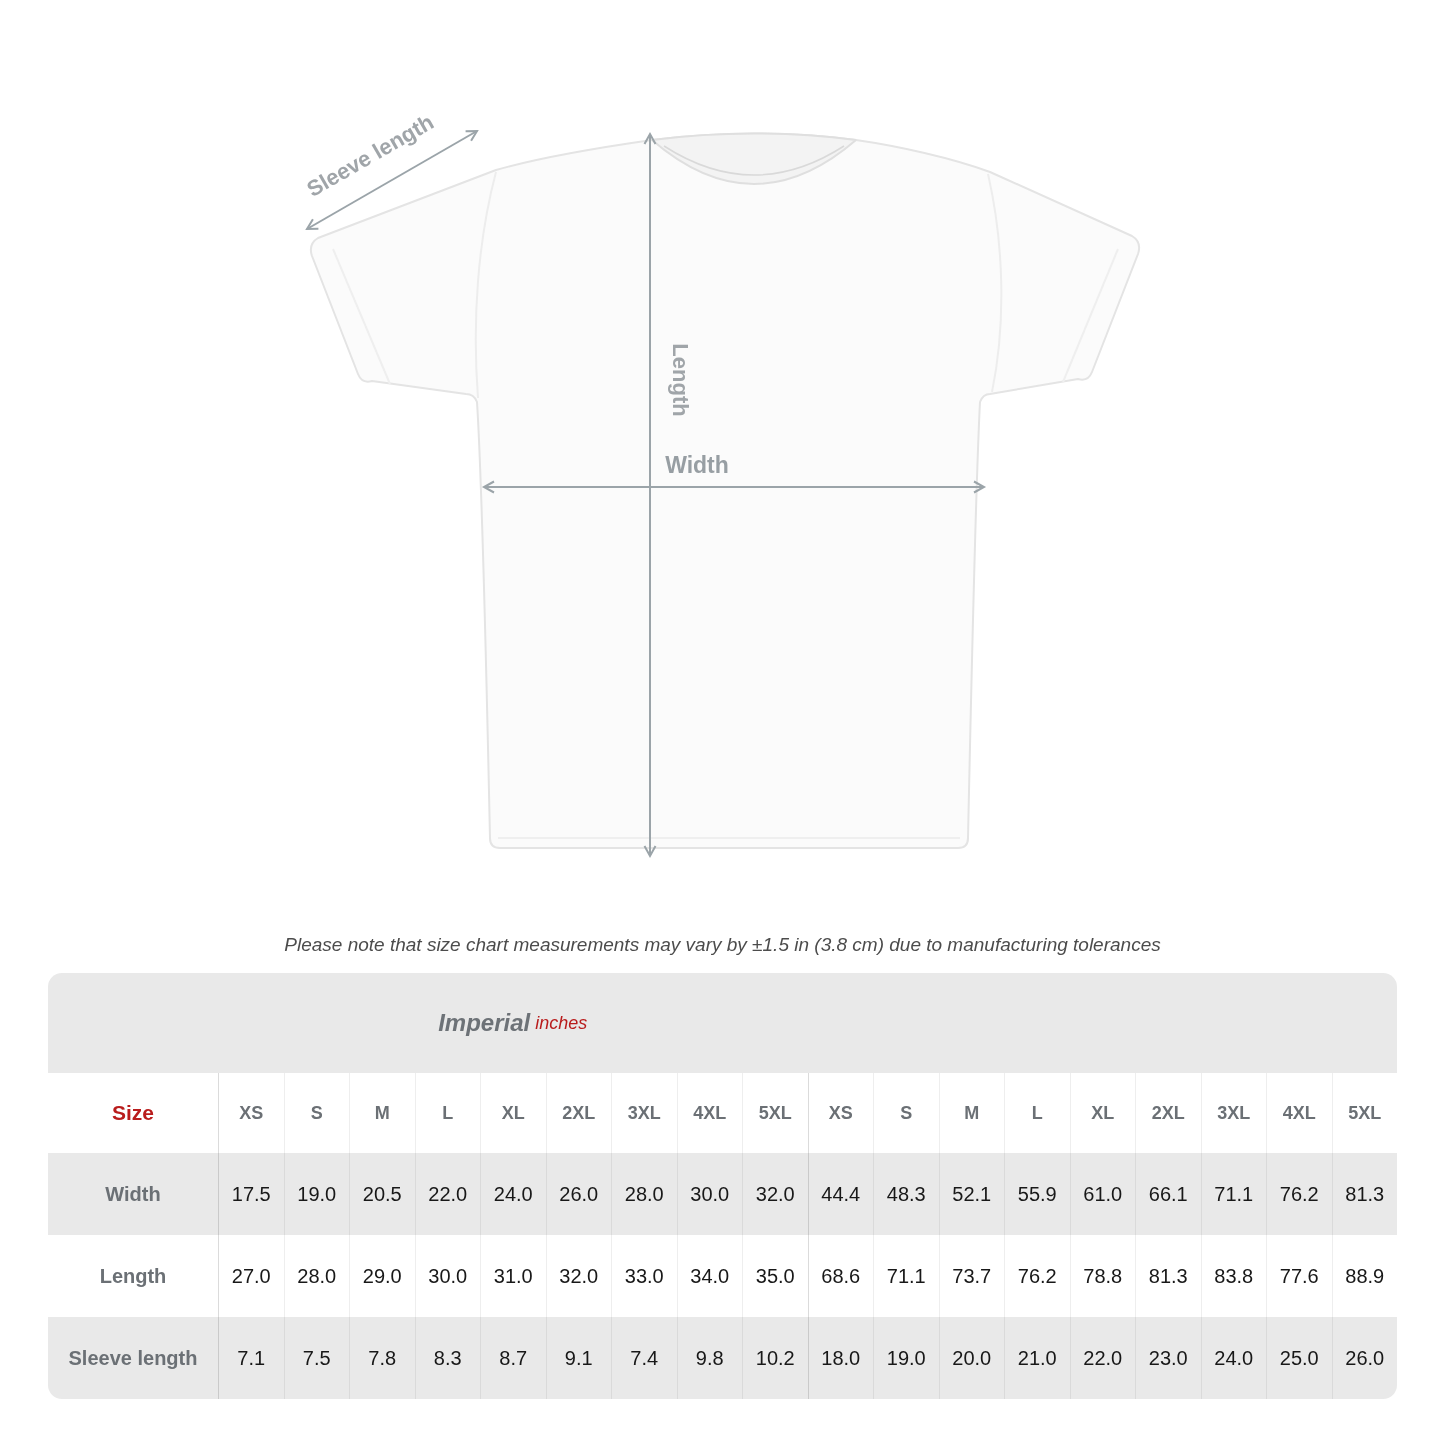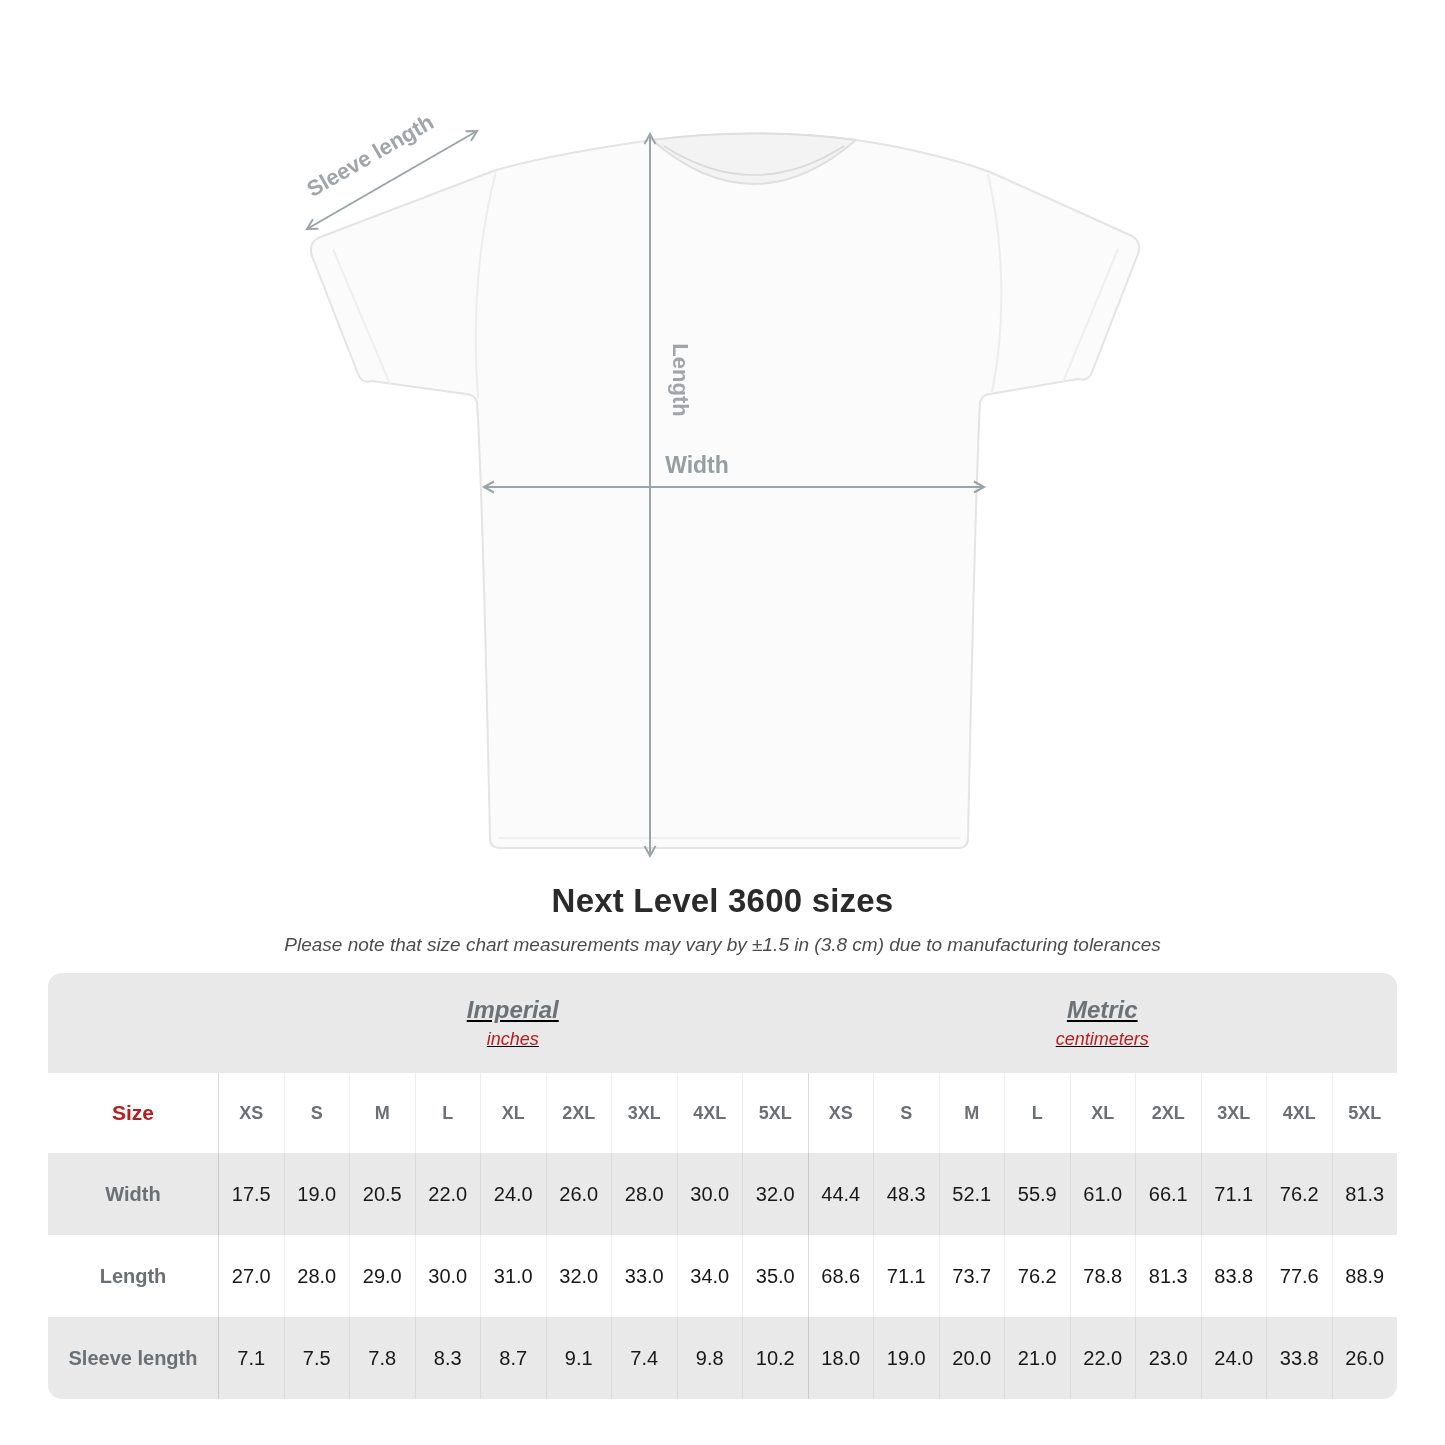--- a/index.html
+++ b/index.html
@@ -10,21 +10,21 @@
   .shirt-svg text{font-family:"Liberation Sans", sans-serif;font-weight:bold;}
 
   .page-title{position:absolute;left:0;top:882px;width:100%;text-align:center;
     font-size:33px;font-weight:bold;color:#2a2a2a;letter-spacing:.2px;}
   .page-subtitle{position:absolute;left:0;top:934px;width:100%;text-align:center;
     font-size:19px;font-style:italic;color:#4c4c4c;}
 
   .size-table{position:absolute;left:48px;top:973px;width:1349px;height:426px;
     border-radius:14px;overflow:hidden;background:#fff;}
   .band{height:100px;background:#e9e9e9;display:grid;grid-template-columns:170px 1fr 1fr;}
-  .band-sec{display:flex;flex-direction:column;align-items:center;justify-content:center;gap:5px;text-decoration:underline;}
+  .band-sec{display:flex;flex-direction:row;align-items:center;justify-content:center;gap:5px;}
   .sec-title{font-size:24px;font-weight:bold;font-style:italic;color:#6d7277;}
   .sec-sub{font-size:18px;font-style:italic;color:#b91c1c;}
 
   .row{display:grid;grid-template-columns:170px repeat(18,1fr);}
   .row-size{height:80px;background:#ffffff;}
   .row-data{height:82px;}
   .row-gray{background:#e9e9e9;}
   .row-white{background:#ffffff;}
 
   .cell{display:flex;align-items:center;justify-content:center;min-width:0;}
@@ -87,34 +87,29 @@
 
     <line x1="307" y1="229" x2="477" y2="131" stroke="#9ba4a9" stroke-width="2" marker-start="url(#arrow)" marker-end="url(#arrow)"></line>
     <line x1="650" y1="134" x2="650" y2="856" stroke="#9ba4a9" stroke-width="2" marker-start="url(#arrow)" marker-end="url(#arrow)"></line>
     <line x1="484" y1="487" x2="984" y2="487" stroke="#9ba4a9" stroke-width="2" marker-start="url(#arrow)" marker-end="url(#arrow)"></line>
 
     <text transform="translate(374,162) rotate(-30)" text-anchor="middle" font-size="22" fill="#a0a5a9">Sleeve length</text>
     <text transform="translate(673,380) rotate(90)" text-anchor="middle" font-size="22" fill="#a0a5a9">Length</text>
     <text x="697" y="473" text-anchor="middle" font-size="23" fill="#979ea3">Width</text>
   </svg>
 
-  <div class="page-title">Next Level 3600 sizes</div>
   <div class="page-subtitle">Please note that size chart measurements may vary by ±1.5 in (3.8 cm) due to manufacturing tolerances</div>
 
   <div class="size-table">
 
     <div class="band">
       <div class="band-spacer"></div>
       <div class="band-sec">
         <div class="sec-title">Imperial</div>
         <div class="sec-sub">inches</div>
-      </div>
-      <div class="band-sec">
-        <div class="sec-title">Metric</div>
-        <div class="sec-sub">centimeters</div>
       </div>
     </div>
 
     <div class="row row-size">
       <div class="cell corner">Size</div>
       <div class="cell colhead sep">XS</div>
       <div class="cell colhead vline">S</div>
       <div class="cell colhead vline">M</div>
       <div class="cell colhead vline">L</div>
       <div class="cell colhead vline">XL</div>
@@ -188,18 +183,18 @@
       <div class="cell val vline">7.4</div>
       <div class="cell val vline">9.8</div>
       <div class="cell val vline">10.2</div>
       <div class="cell val sep">18.0</div>
       <div class="cell val vline">19.0</div>
       <div class="cell val vline">20.0</div>
       <div class="cell val vline">21.0</div>
       <div class="cell val vline">22.0</div>
       <div class="cell val vline">23.0</div>
       <div class="cell val vline">24.0</div>
-      <div class="cell val vline">33.8</div>
+      <div class="cell val vline">25.0</div>
       <div class="cell val vline">26.0</div>
     </div>
 
   </div>
 </div>
 
 </body></html>

